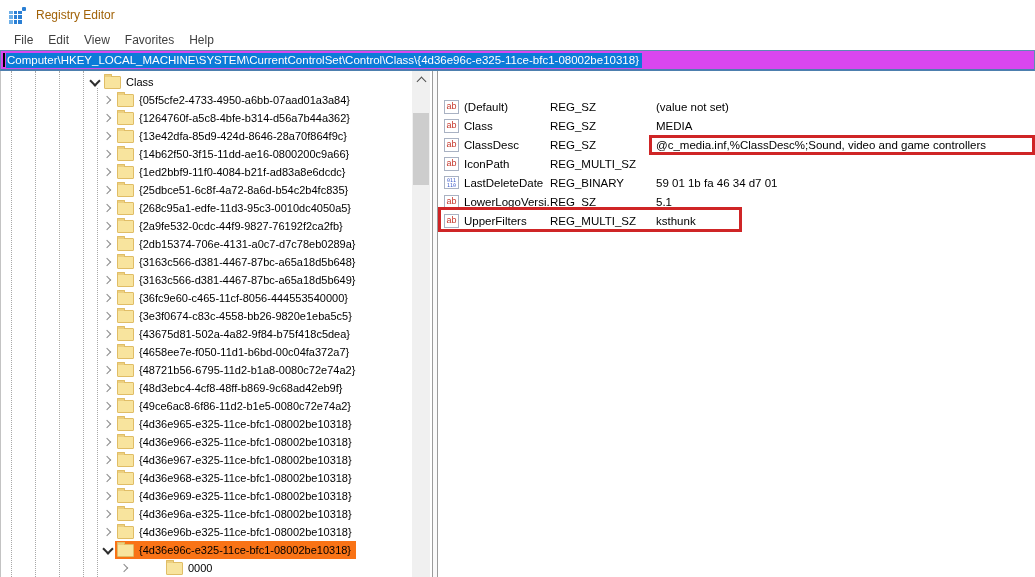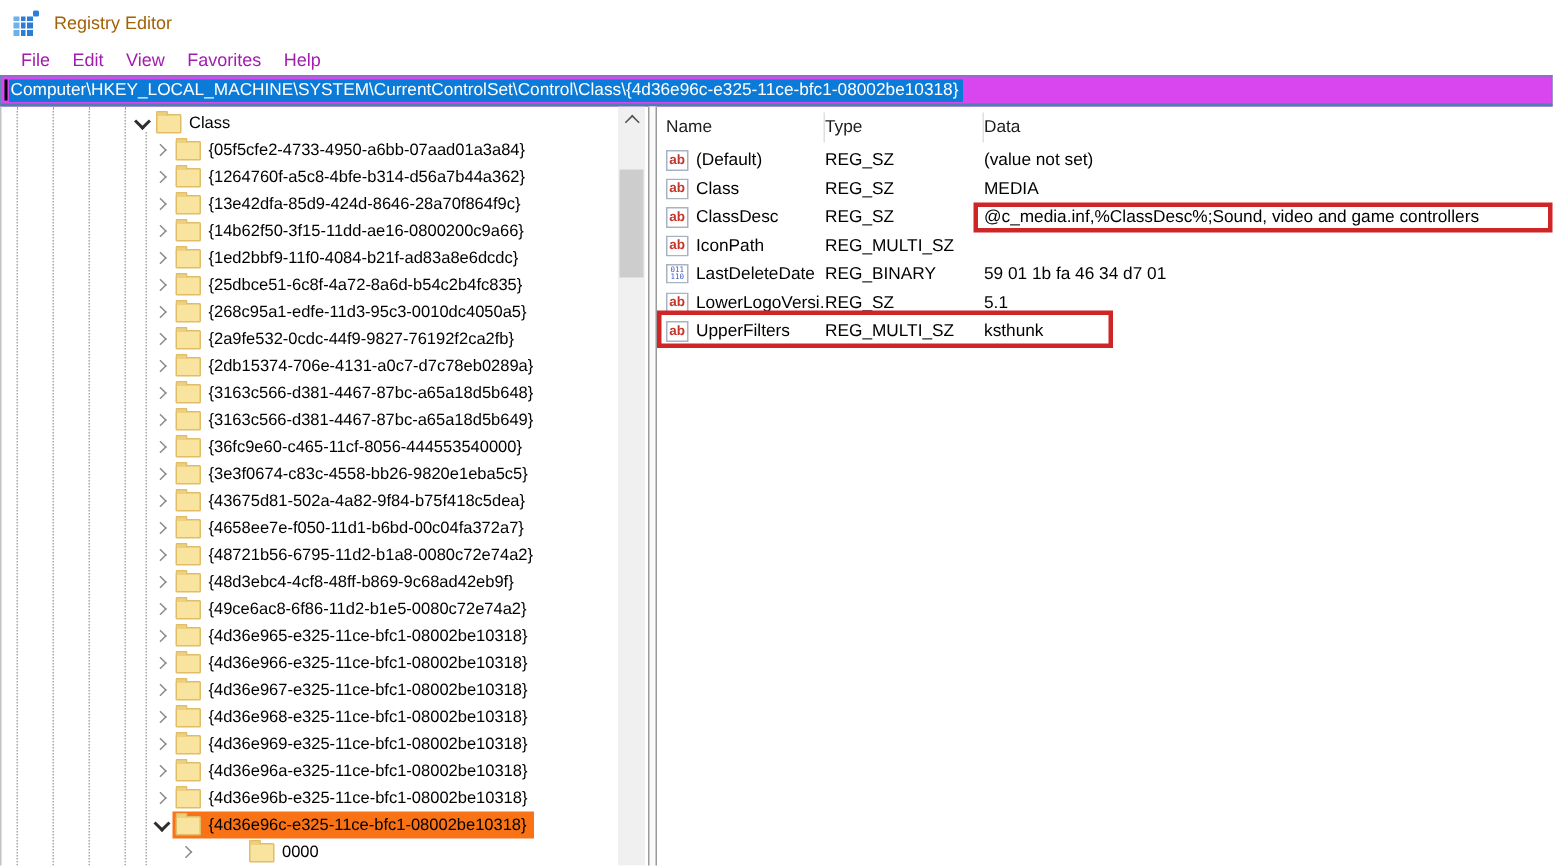--- a/index.html
+++ b/index.html
@@ -12,21 +12,21 @@
   #titlebar{position:absolute;top:0;left:0;right:0;height:30px;display:flex;align-items:center;padding-left:9px;}
   .reg-icon{width:17px;height:17px;position:relative;margin-right:10px;flex:none;}
   .reg-grid{position:absolute;left:0;top:4px;width:13px;height:13px;display:grid;
     grid-template-columns:repeat(3,1fr);grid-template-rows:repeat(3,1fr);gap:1px;}
   .reg-cell{background:#2a7fd4;}
   .reg-cell.light{background:#6fb0e8;}
   .reg-dot{position:absolute;right:0;top:0;width:4px;height:4px;background:#2a7fd4;border-radius:1px;}
   #title-text{font-size:12px;color:#a16207;}
   
   #menubar{position:absolute;top:30px;left:0;right:0;height:20px;display:flex;align-items:center;padding-left:7px;}
-  .menu-item{font-size:12px;color:#a21caf;padding:2px 8px 2px 7px;cursor:default;}
+  .menu-item{font-size:12px;color:#404040;padding:2px 8px 2px 7px;cursor:default;}
   
   #addressbar{position:absolute;top:50px;left:0;right:0;height:21px;box-sizing:border-box;
     border:1px solid #5d89b4;border-bottom:2px solid #4d7fae;background:#d946ef;
     display:flex;align-items:center;padding-left:2px;}
   .caret{width:2px;height:14px;background:#000;margin-right:1px;flex:none;}
   .addr-sel{background:#0c7bd8;color:#fff;font-size:11.5px;line-height:15px;height:15px;
     padding:0 3px 0 1px;white-space:nowrap;}
   
   #main{position:absolute;top:71px;left:0;right:0;bottom:0;border-left:1px solid #c3c3c3;box-sizing:border-box;}
   
@@ -63,21 +63,21 @@
   #list-pane{position:absolute;left:437px;right:0;top:0;bottom:0;}
   #list-header{position:absolute;top:4px;left:0;right:0;height:20px;display:grid;
     grid-template-columns:106px 106px 1fr;padding-left:6px;}
   .hcell{font-size:11.5px;color:#1c1c1c;display:flex;align-items:center;}
   .hcell.sep{border-right:1px solid #e0e0e0;}
   #list-rows{position:absolute;top:26px;left:0;right:0;}
   .lrow{position:relative;height:19px;display:grid;grid-template-columns:106px 106px 1fr;
     padding-left:6px;align-items:center;}
   .cell-name{display:flex;align-items:center;gap:5px;overflow:hidden;}
   .vicon-ab{width:15px;height:14px;box-sizing:border-box;border:1px solid #a9b2c3;background:#fff;
-    color:#c5372c;font-size:9px;font-weight:700;text-align:center;line-height:11px;flex:none;}
+    color:#c5372c;font-size:9px;font-weight:400;text-align:center;line-height:11px;flex:none;}
   .vicon-bin{width:15px;height:13px;box-sizing:border-box;border:1px solid #a9b2c3;background:#fff;
     color:#3a58c8;font-size:5px;line-height:5px;font-family:"DejaVu Sans Mono",monospace;
     text-align:center;padding-top:1px;flex:none;}
   .ntext,.ttext,.dtext{font-size:11.5px;color:#000;white-space:nowrap;}
   .ring-data{display:block;box-shadow:0 0 0 3px #cf2526;margin:0 3px 0 -4px;padding:1px 4px;}
   .row-ring{position:absolute;left:0;top:-4px;width:304px;height:25px;box-sizing:border-box;
     border:3px solid #cf2526;pointer-events:none;}
 </style>
 </head>
 <body>
@@ -376,25 +376,20 @@
       </div>
     <div id="tree-scroll">
       <div class="sb-btn">
         <span class="sb-up-glyph"></span>
       </div>
       <div class="sb-thumb"></div>
     </div>
   </div>
   <div id="divider"></div>
   <div id="list-pane">
-    <div id="list-header">
-      <div class="hcell sep">Name</div>
-      <div class="hcell sep">Type</div>
-      <div class="hcell">Data</div>
-    </div>
     <div id="list-rows">
         <div class="lrow">
           <div class="cell-name">
             <span class="vicon-ab">ab</span>
             <span class="ntext">(Default)</span>
           </div>
           <span class="ttext">REG_SZ</span>
           <span class="dtext">(value not set)</span>
         </div>
         <div class="lrow">

